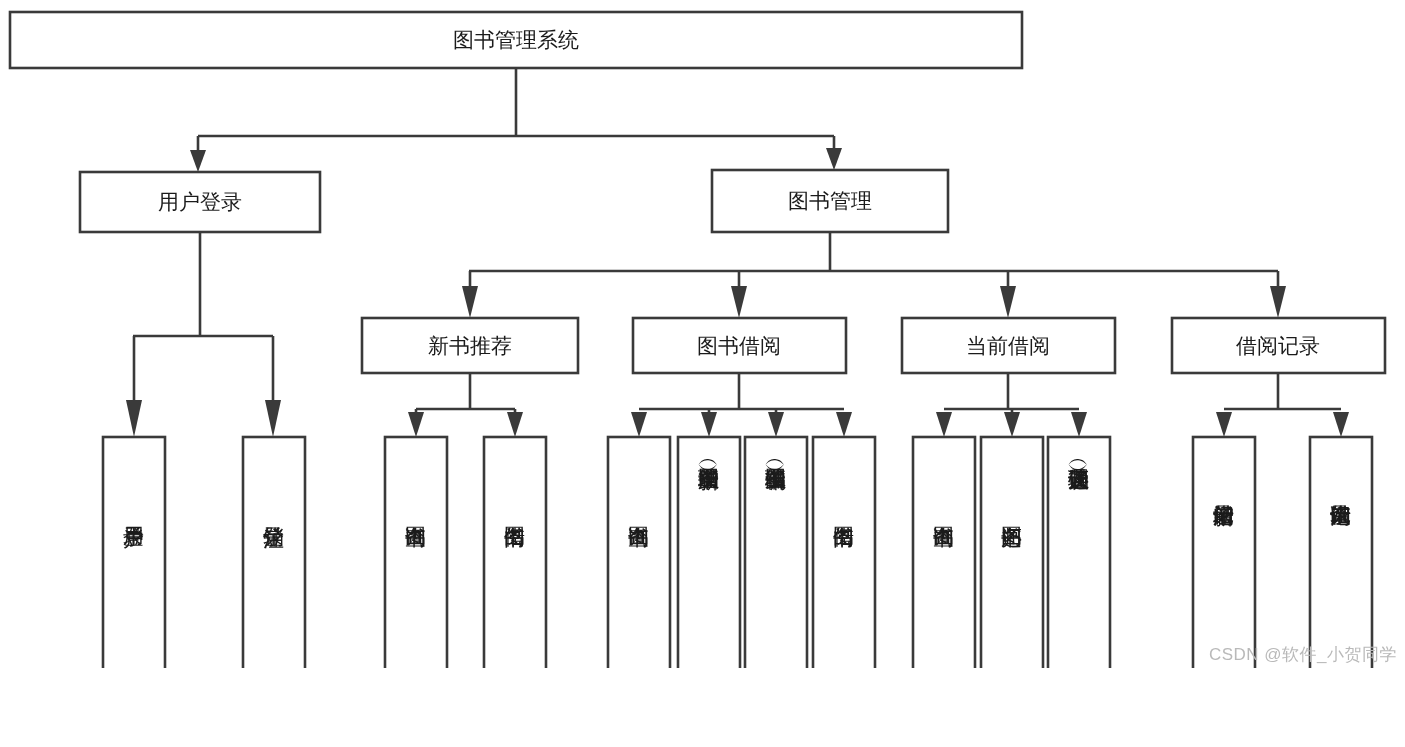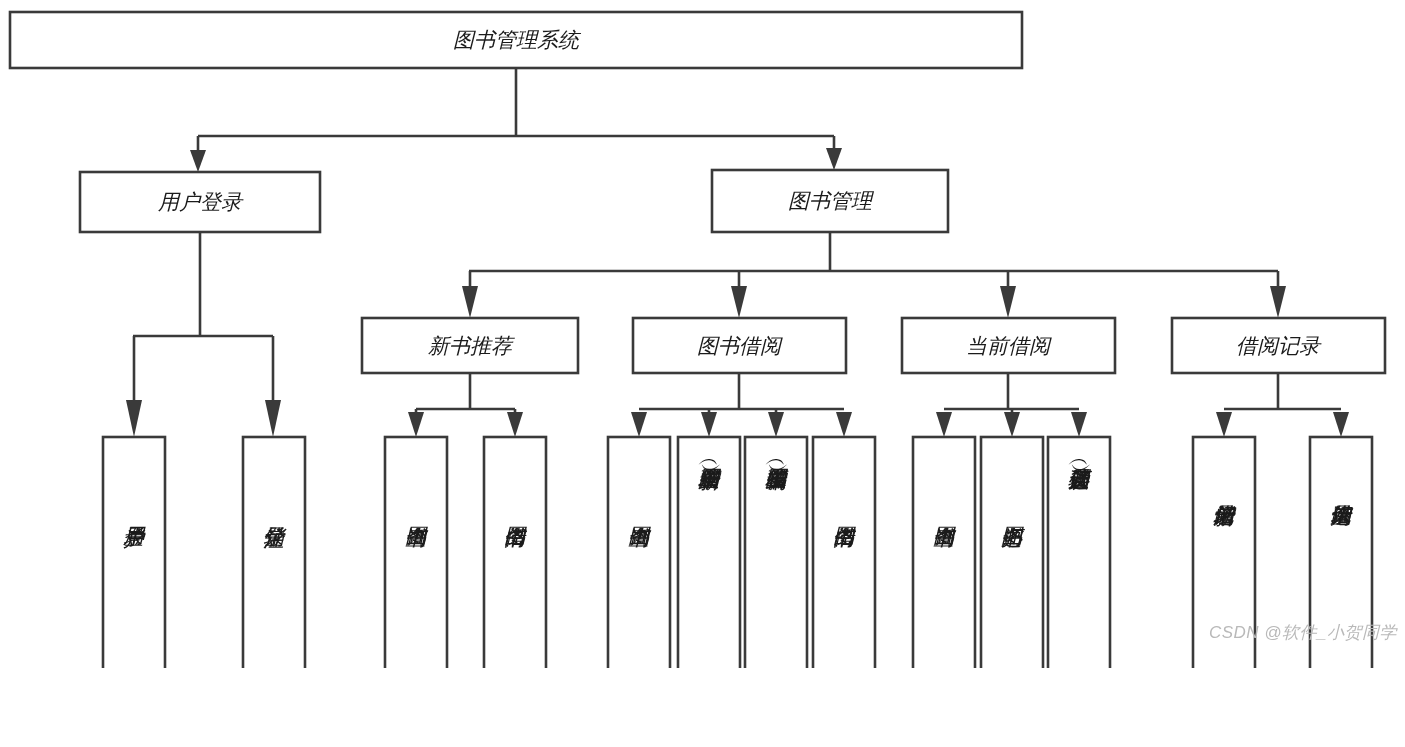--- a/index.html
+++ b/index.html
@@ -9,21 +9,20 @@
   }
   body {
     font-family: "Liberation Sans", "DejaVu Sans", sans-serif;
   }
   #diagram-root {
     position: relative;
     width: 1405px;
     height: 668px;
     background: #ffffff;
     overflow: hidden;
-    font-style: italic;
   }
   svg.flow {
     position: absolute;
     left: 0;
     top: 0;
     width: 1405px;
     height: 747px;
     display: block;
   }
   .node-rect {
@@ -52,21 +51,21 @@
   .node-label-v {
     font-family: "Liberation Sans", "DejaVu Sans", sans-serif;
     font-size: 21px;
     fill: #1b1b1b;
     text-anchor: middle;
     white-space: pre;
   }
   .watermark {
     position: absolute;
     right: 8px;
-    bottom: 24px;
+    bottom: 2px;
     font-family: "Liberation Sans", "DejaVu Sans", sans-serif;
     font-size: 17px;
     color: #b9b9b9;
     letter-spacing: 0.5px;
     pointer-events: none;
     user-select: none;
   }
 </style>
 </head>
 <body>

